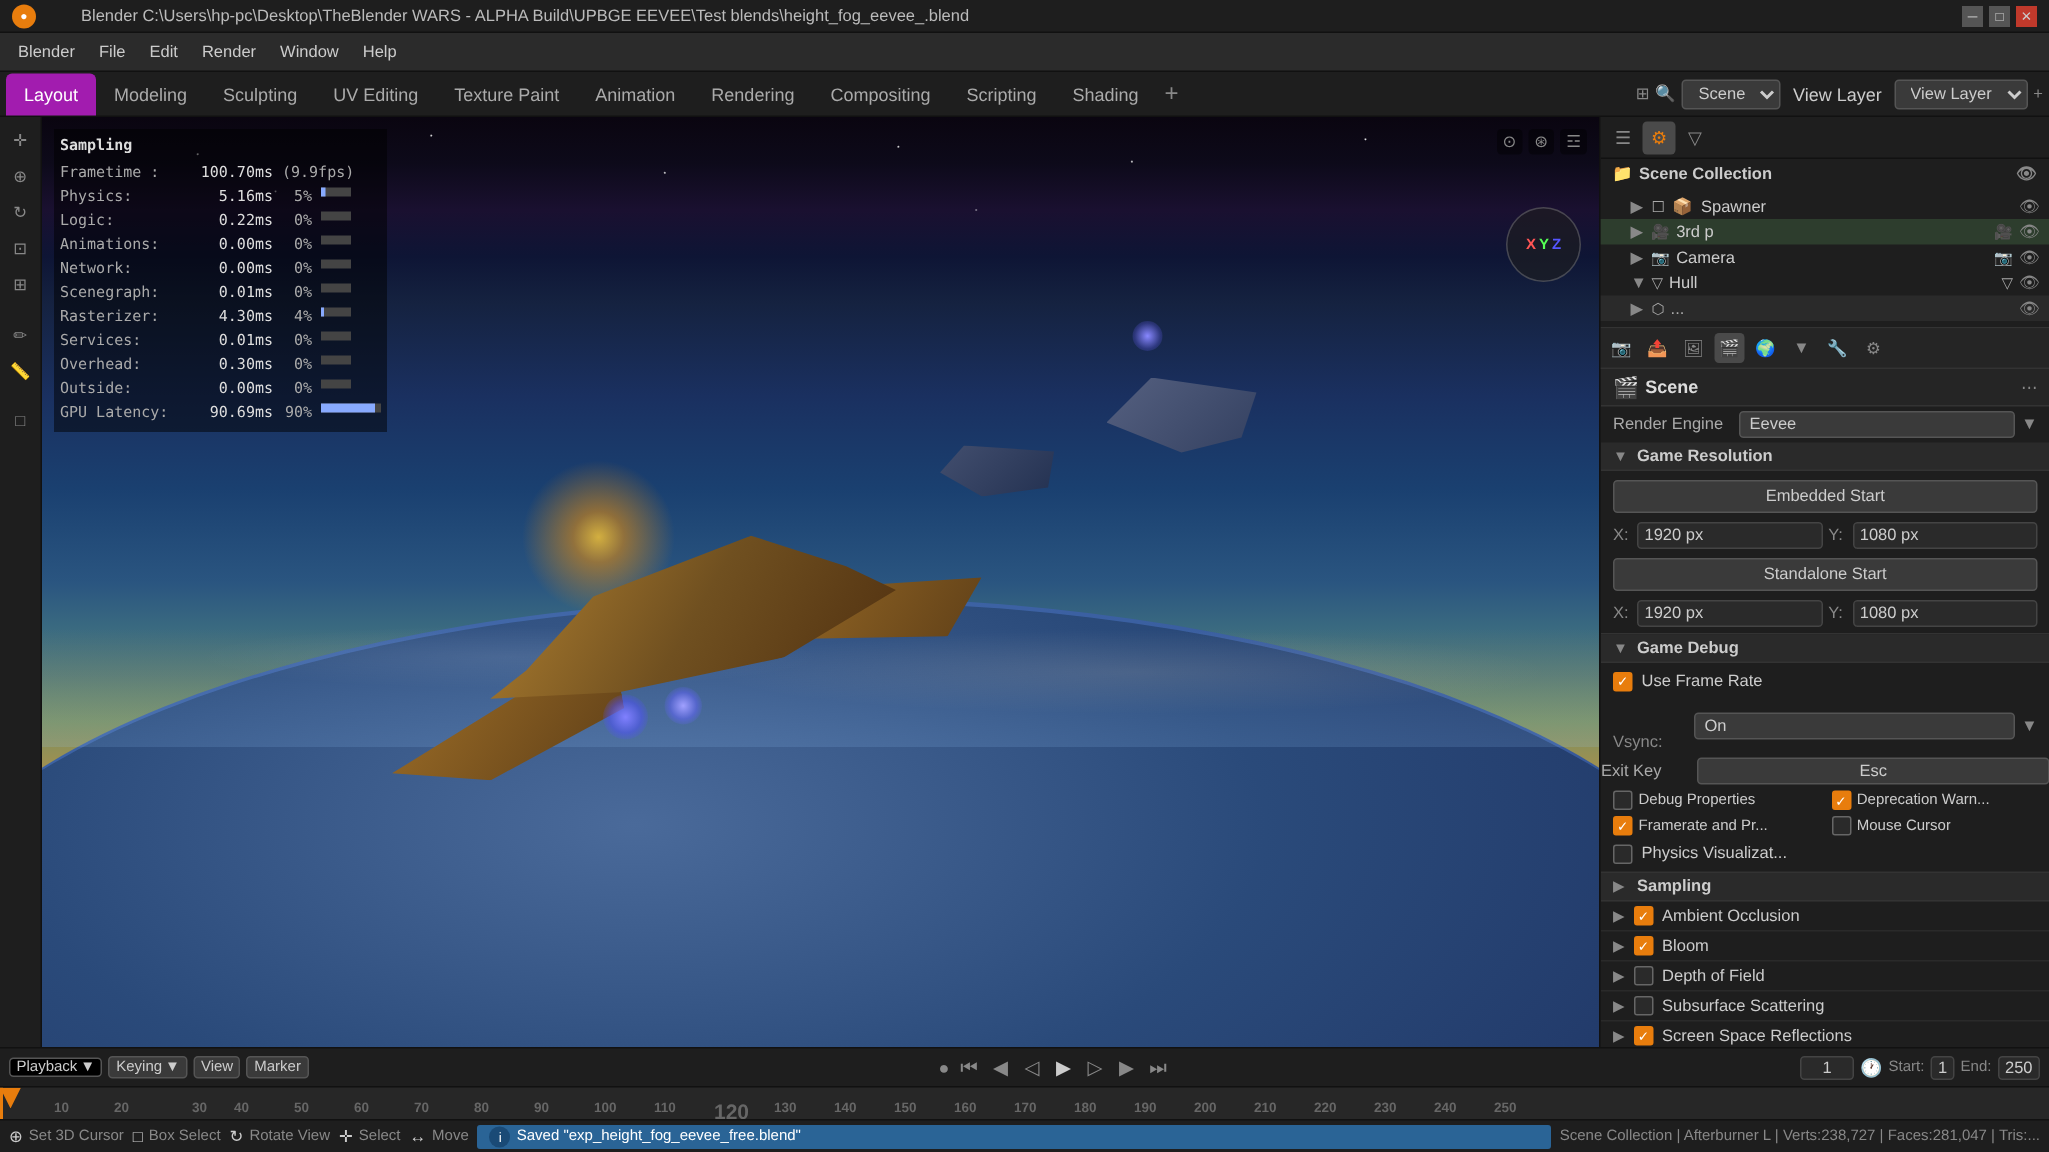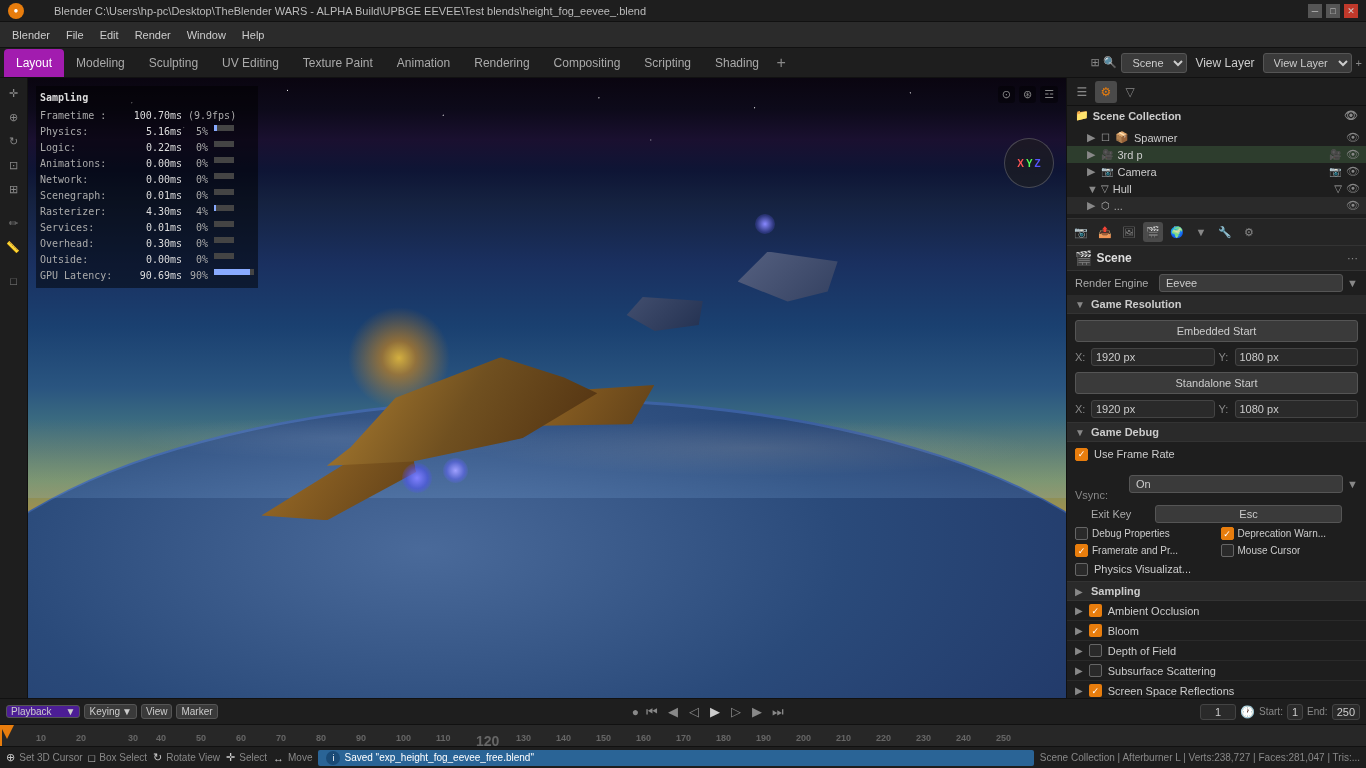--- a/index.html
+++ b/index.html
@@ -380,21 +380,21 @@
       color: #ccc;
       padding: 2px 6px;
       border-radius: 3px;
       font-size: 11px;
     }
 
     
     .exit-row {
       display: flex;
       align-items: center;
-      padding: 2px 24px;
+      padding: 2px 0;
       gap: 4px;
     }
     .exit-label { color: #aaa; font-size: 11px; min-width: 60px; }
     .exit-key-btn {
       flex: 1;
       background: #3a3a3a;
       border: 1px solid #555;
       color: #ccc;
       padding: 2px 6px;
       border-radius: 3px;
@@ -995,21 +995,21 @@
         <span class="effect-arrow">▶</span>
         <div class="effect-check">✓</div>
         <span class="effect-label">Screen Space Reflections</span>
       </div>
 
     </div>
   </div>
 </div>
 
 <div id="timeline" style="height:26px; background:#1e1e1e; border-top:1px solid #111; display:flex; align-items:center; padding:0 6px; gap:4px; font-size:10px;">
-  <div style="background:#4c1d95; border:1px solid #555; color:#ccc; padding:0 4px; border-radius:3px; font-size:10px; cursor:pointer; display:flex; align-items:center; gap:14px;">
+  <div style="background:#000000; border:1px solid #555; color:#ccc; padding:0 4px; border-radius:3px; font-size:10px; cursor:pointer; display:flex; align-items:center; gap:2px;">
     <span>Playback</span>
     <span>▼</span>
   </div>
   <div style="background:#3a3a3a; border:1px solid #555; color:#ccc; padding:1px 4px; border-radius:3px; font-size:10px; cursor:pointer; display:flex; align-items:center; gap:2px;">
     <span>Keying</span>
     <span>▼</span>
   </div>
   <div style="background:#3a3a3a; border:1px solid #555; color:#ccc; padding:1px 4px; border-radius:3px; font-size:10px; cursor:pointer;">
     <span>View</span>
   </div>

